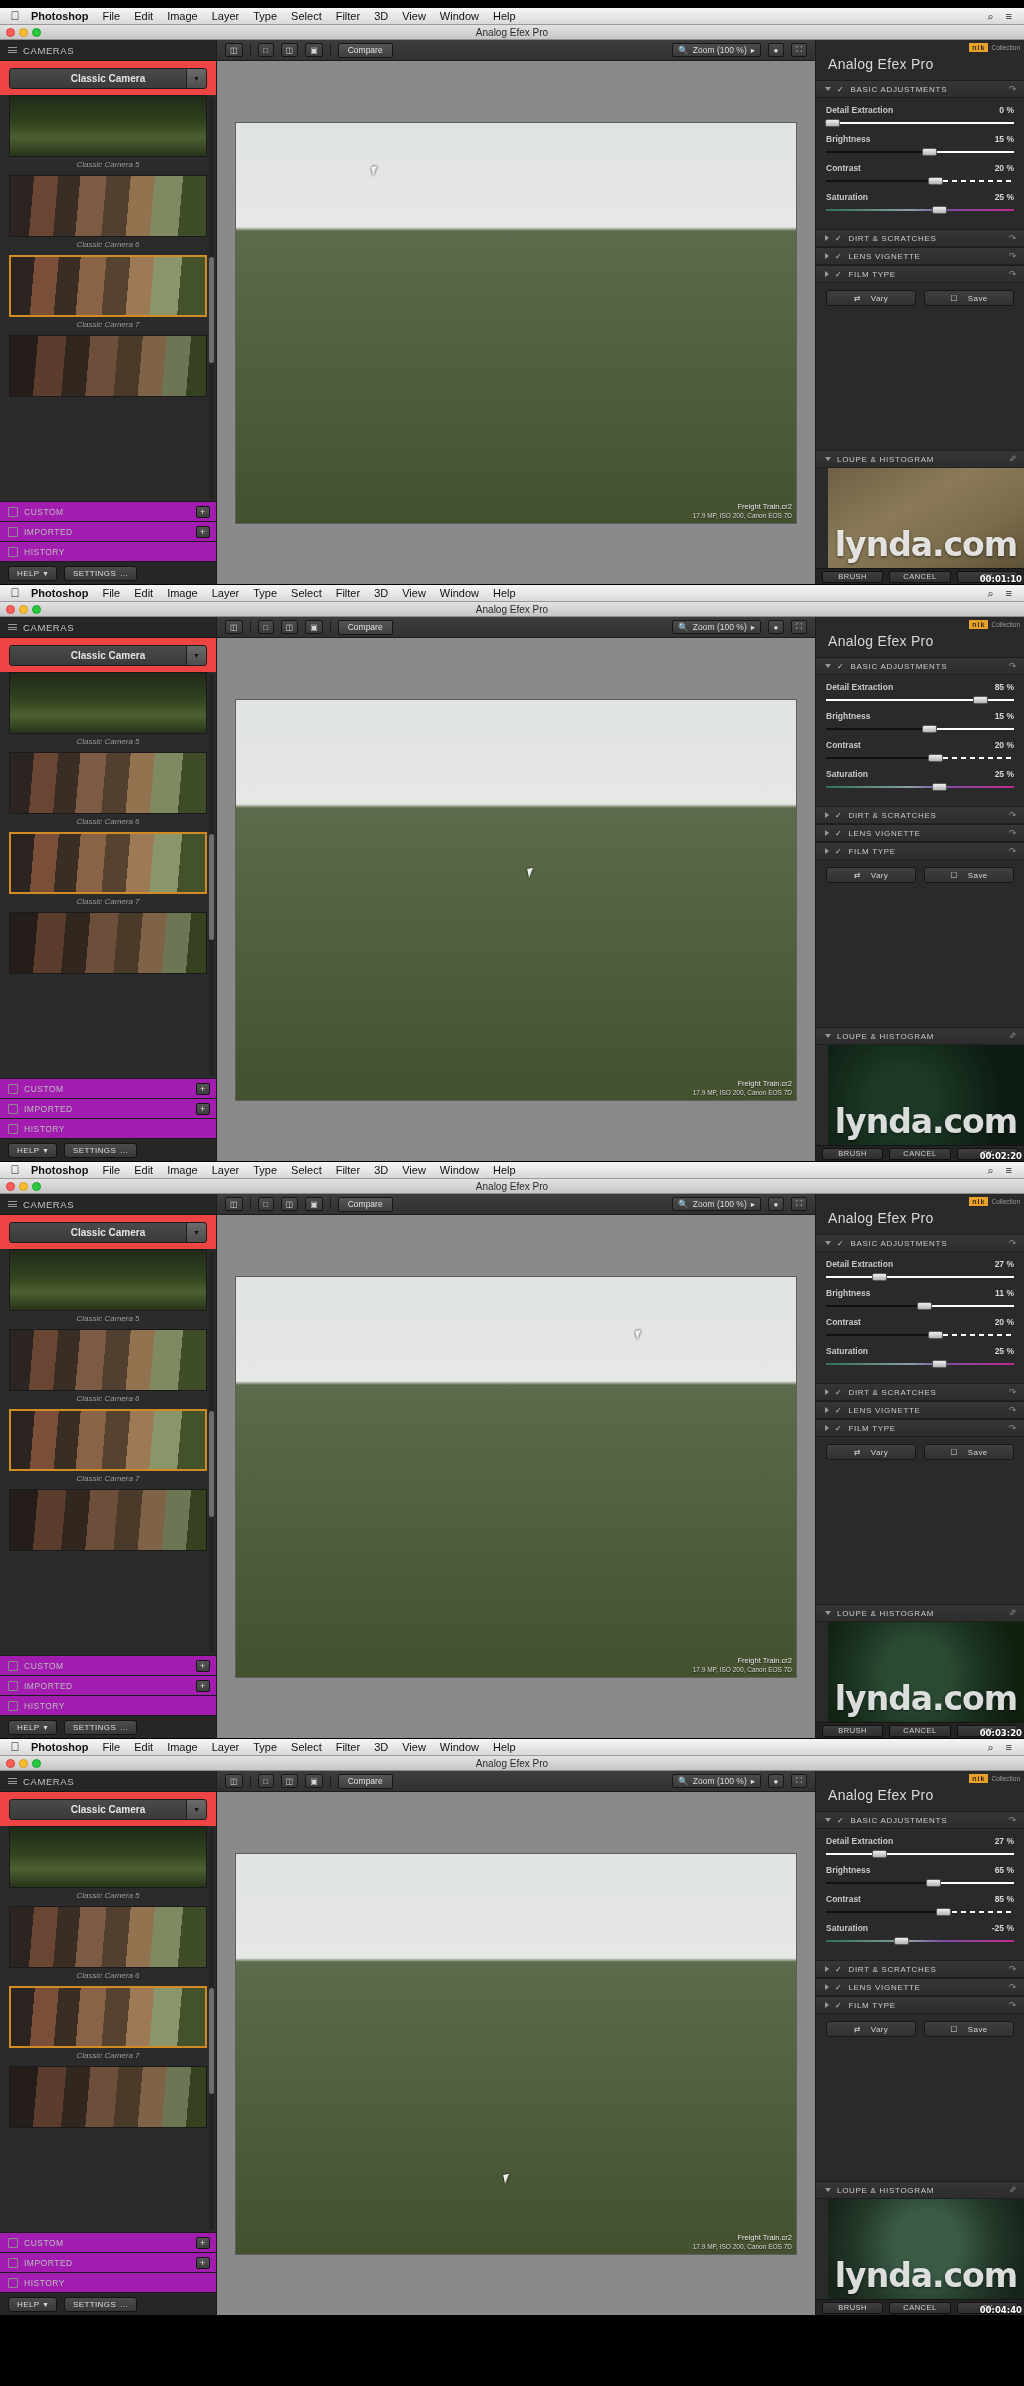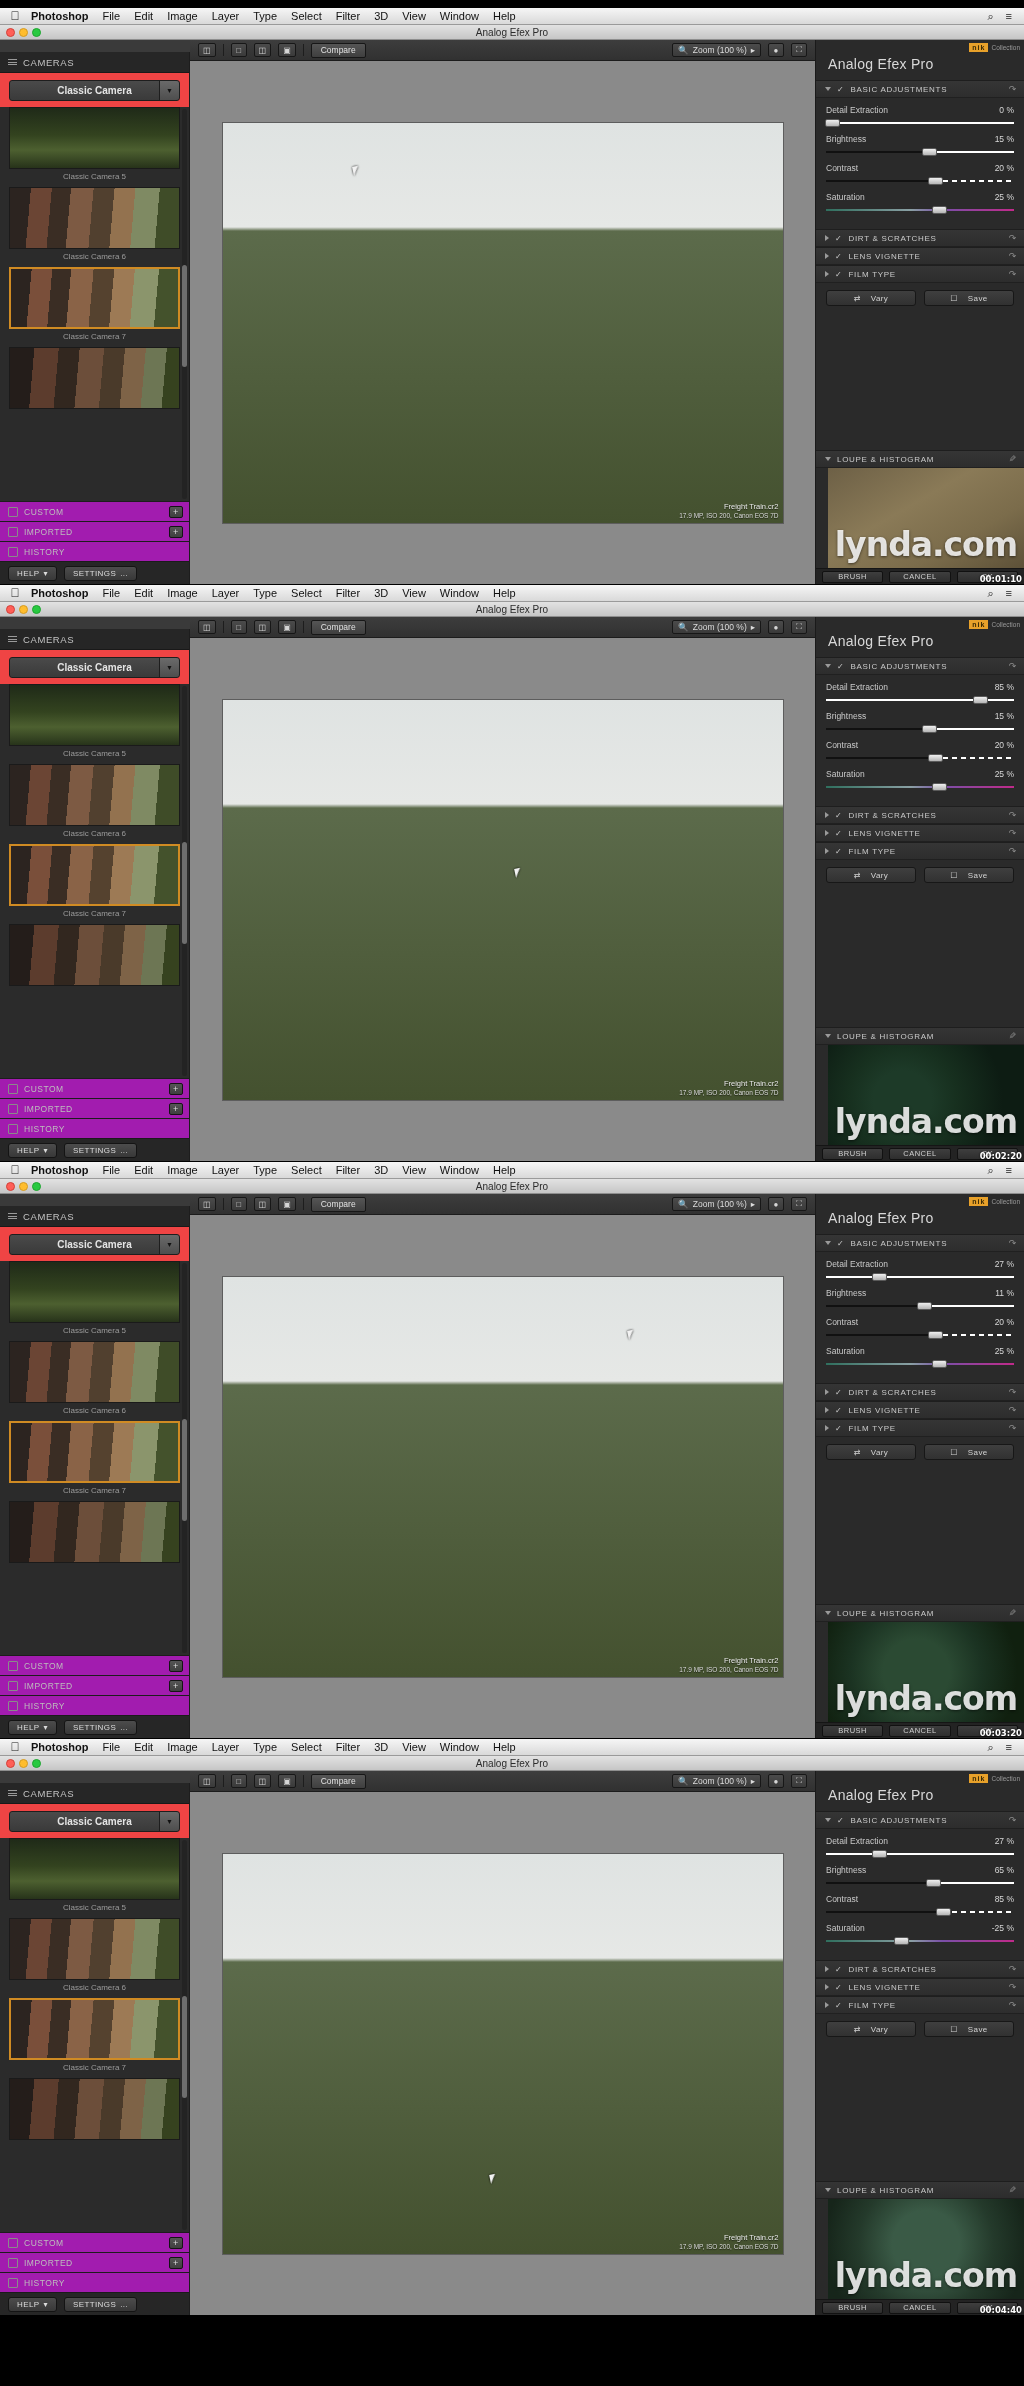--- a/index.html
+++ b/index.html
@@ -46,21 +46,21 @@
   .tl-dots i { width:9px; height:9px; border-radius:50%; display:block; }
   .d-red{background:#ff5f57;border:1px solid #d24139;}
   .d-yel{background:#ffbd2e;border:1px solid #d49b24;}
   .d-grn{background:#28c940;border:1px solid #1da52f;}
   .tl-title { position:absolute; left:0; right:0; text-align:center; font-size:10px; }
 
   
   .plugin { position:relative; width:100%; height:calc(100% - 32px); background:#3a3a3a; display:flex; }
 
   
-  .side { width:190px; background:#2b2b2b; display:flex; flex-direction:column; border-right:1px solid #1d1d1d;margin-top:12px;}
+  .side { width:217px; background:#2b2b2b; display:flex; flex-direction:column; border-right:1px solid #1d1d1d;}
   .side-head {
     height:21px; display:flex; align-items:center; gap:6px; padding:0 8px;
     background:#262626; border-bottom:1px solid #191919;
     font-size:9.5px; color:#c2c2c2; letter-spacing:.6px;
   }
   .hamb { width:9px; display:flex; flex-direction:column; gap:1.5px;}
   .hamb i{display:block;height:1px;background:#9a9a9a;}
   .cam-select-wrap{ padding:7px 9px 6px; background:#ef4444;}
   .cam-select{
     height:21px; background:linear-gradient(#4a4a4a,#3a3a3a);
@@ -71,21 +71,21 @@
   .cam-select .chev{
     position:absolute; right:0; top:0; bottom:0; width:20px;
     background:linear-gradient(#6a6a6a,#4e4e4e); border-left:1px solid #1e1e1e;
     border-radius:0 3px 3px 0; display:flex; align-items:center; justify-content:center;
     font-size:7px; color:#111;
   }
   .thumbs{ flex:1; overflow:hidden; position:relative; padding:0 9px; }
   .thumb{ margin-bottom:2px; }
   .thumb .img{ width:100%; height:62px; background-size:cover; background-position:center; border:1px solid #1a1a1a;}
   .thumb.sel .img{ border:2px solid #d08b23; }
-  .thumb .cap{ text-align:center; font-size:8px; color:#9b9b9b; padding:3px 0 4px;}
+  .thumb .cap{ text-align:center; font-size:8px; color:#9b9b9b; padding:3px 0 4px;font-style:italic;}
   .scroll-track{ position:absolute; right:2px; top:2px; bottom:2px; width:5px; background:#232323; border-radius:3px;}
   .scroll-thumb{ position:absolute; right:2px; width:5px; background:#6e6e6e; border-radius:3px;}
 
   .side-row{
     height:20px; display:flex; align-items:center; gap:6px; padding:0 8px;
     background:#a21caf; border-top:1px solid #1d1d1d;
     font-size:8.5px; color:#bdbdbd; letter-spacing:.5px; position:relative;
   }
   .side-row .plus{
     position:absolute; right:6px; width:14px; height:12px; border:1px solid #141414;
@@ -142,21 +142,21 @@
     height:18px; display:flex; align-items:center; gap:6px; padding:0 9px;
     background:linear-gradient(#353535,#2d2d2d); border-top:1px solid #1e1e1e; border-bottom:1px solid #202020;
     font-size:8px; color:#cacaca; letter-spacing:.7px; position:relative;
   }
   .tri{ width:0;height:0; border-left:4px solid #9a9a9a; border-top:3px solid transparent; border-bottom:3px solid transparent;}
   .tri.open{ border-left:3px solid transparent; border-right:3px solid transparent; border-top:4px solid #9a9a9a; border-bottom:0;}
   .chk{ font-size:8px; color:#cfcfcf; }
   .reset{ position:absolute; right:8px; font-size:9px; color:#8e8e8e; transform:scaleX(-1);}
   .sliders{ padding:7px 10px 8px; background:#2a2a2a; }
   .srow{ margin-bottom:7px; }
-  .srow .lbl{ display:flex; justify-content:space-between; font-size:8.5px; color:#c9c9c9; margin-bottom:4px;}
+  .srow .lbl{ display:flex; justify-content:space-between; font-size:8.5px; color:#c9c9c9; margin-bottom:4px;font-weight:bold;}
   .srow .val{ color:#d7d7d7;}
   .track{ position:relative; height:8px; }
   .line{ position:absolute; top:3px; left:0; right:0; height:2px; background:#ffffff;}
   .line.dash{ background:repeating-linear-gradient(90deg,#fff 0 5px,transparent 5px 9px); }
   .line.halfdark{ position:absolute; top:3px; height:2px; background:#111; }
   .line.grad-sat{ background:linear-gradient(90deg,#2f6f5e,#8aa0a4 45%,#7a4fa8 62%,#c02a8a); }
   .knob{ position:absolute; top:0; width:15px; height:8px; border-radius:2px;
          background:linear-gradient(#efefef,#b5b5b5); border:1px solid #5a5a5a; }
   .collapsed-group{ background:#2a2a2a;}
   .varysave{ display:flex; gap:8px; padding:7px 10px 8px; background:#2a2a2a;}

